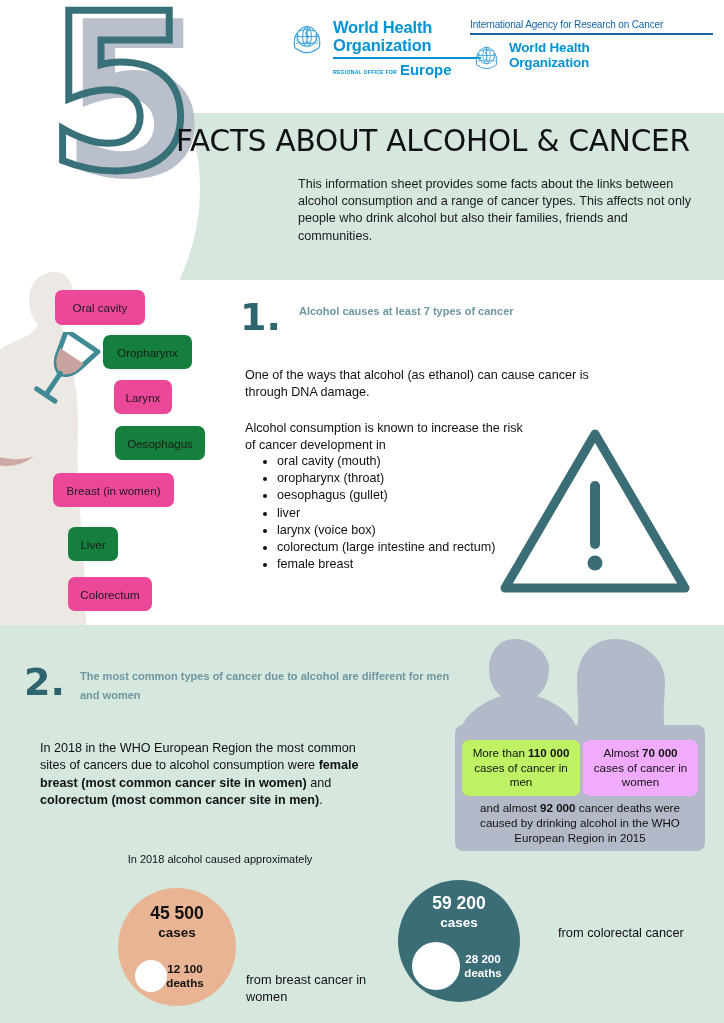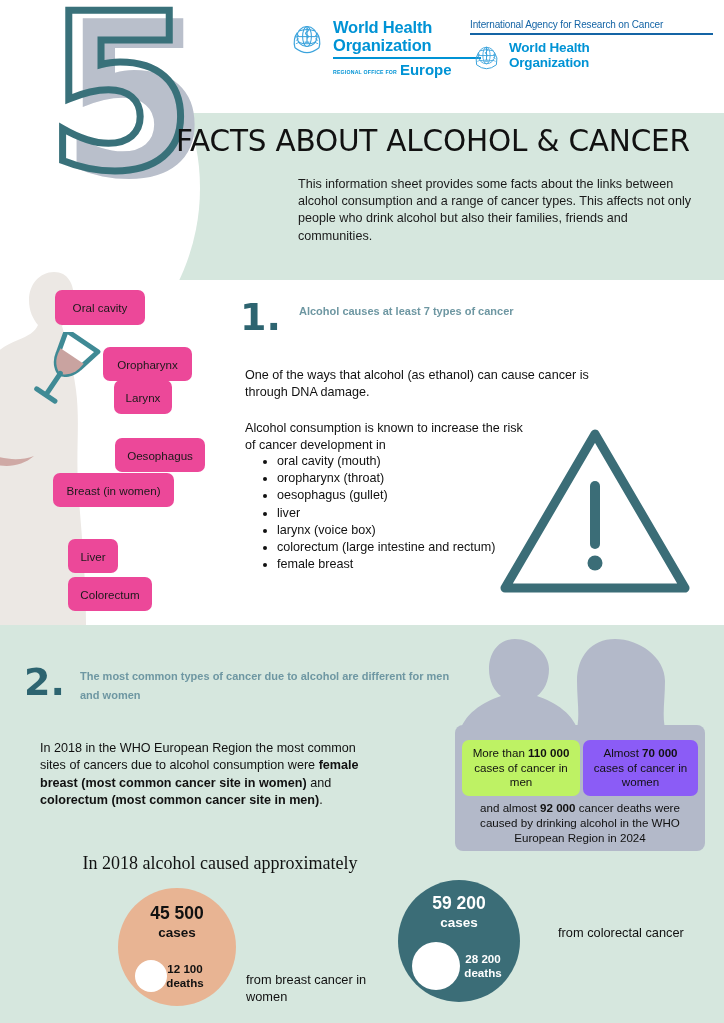--- a/index.html
+++ b/index.html
@@ -86,21 +86,21 @@
 
   
   .organ{
     position:absolute;border-radius:7px;
     display:flex;align-items:center;justify-content:center;
     font-size:11.6px;color:#1a1a1a;
     font-family:"Liberation Sans",sans-serif;
     padding:0 10px;box-sizing:border-box;
   }
   .organ.peach{background:#ec4899;}
-  .organ.mint{background:#ec4899;margin-top:12px;}
+  .organ.mint{background:#15803d;}
 
   
   .fact-num{
     font-family:"DejaVu Sans",sans-serif;font-weight:bold;
     color:#2d6470;font-size:38px;line-height:38px;
   }
   .fact-head{
     color:#6e97a2;font-weight:bold;font-size:11px;line-height:19px;
     font-family:"Liberation Sans",sans-serif;
   }
@@ -135,34 +135,34 @@
     background:#b3b9c9;border-radius:8px;}
 
   .statbox{
     position:absolute;border-radius:7px;box-sizing:border-box;
     display:flex;flex-direction:column;align-items:center;justify-content:center;
     font-size:11.6px;line-height:14.5px;color:#111;text-align:center;
     font-family:"Liberation Sans",sans-serif;padding:5px 4px;
   }
   .statbox b{font-weight:bold;}
   .statbox.mint{background:#bef264;}
-  .statbox.peach{background:#8b5cf6;}
+  .statbox.peach{background:#f0abfc;}
   .stat-men{left:462px;top:740px;width:118px;height:56px;}
   .stat-women{left:583px;top:740px;width:115px;height:56px;}
 
   .deaths-line{
     position:absolute;left:462px;top:800px;width:236px;
     text-align:center;font-size:11.6px;line-height:15.2px;color:#111;
   }
   .deaths-line b{font-weight:bold;}
 
   
   .approx{
     position:absolute;left:0;top:853px;width:440px;text-align:center;
-    font-size:18px;color:#111;font-family:Liberation Serif, serif;
+    font-size:11px;color:#111;font-family:Liberation Sans, sans-serif;
   }
 
   .donut{position:absolute;border-radius:50%;}
   .donut.peach{background:#e8b493;}
   .donut.teal{background:#3b6d77;}
   .hole{position:absolute;border-radius:50%;background:#ffffff;}
 
   .donut-cases{
     position:absolute;text-align:center;font-weight:bold;
     font-family:"Liberation Sans",sans-serif;
@@ -334,21 +334,21 @@
   <div class="grey-card"></div>
 
   <div class="statbox mint stat-men">
     <div><span>More than </span><b>110 000</b></div>
     <div>cases of cancer in men</div>
   </div>
   <div class="statbox peach stat-women">
     <div><span>Almost </span><b>70 000</b></div>
     <div>cases of cancer in women</div>
   </div>
-  <div class="deaths-line" id="deaths-line"><span>and almost </span><b>92 000</b><span> cancer deaths were caused by drinking alcohol in the WHO European Region in 2024</span></div>
+  <div class="deaths-line" id="deaths-line"><span>and almost </span><b>92 000</b><span> cancer deaths were caused by drinking alcohol in the WHO European Region in 2015</span></div>
 
   <div class="approx">In 2018 alcohol caused approximately</div>
 
   <div class="donut peach" style="left:118px;top:888px;width:118px;height:118px;">
     <div class="hole" style="left:17px;top:72px;width:32px;height:32px;"></div>
   </div>
   <div class="donut-cases dark" style="left:128px;top:903px;width:98px;">
     <span class="num">45 500</span>
     <span class="word">cases</span>
   </div>

